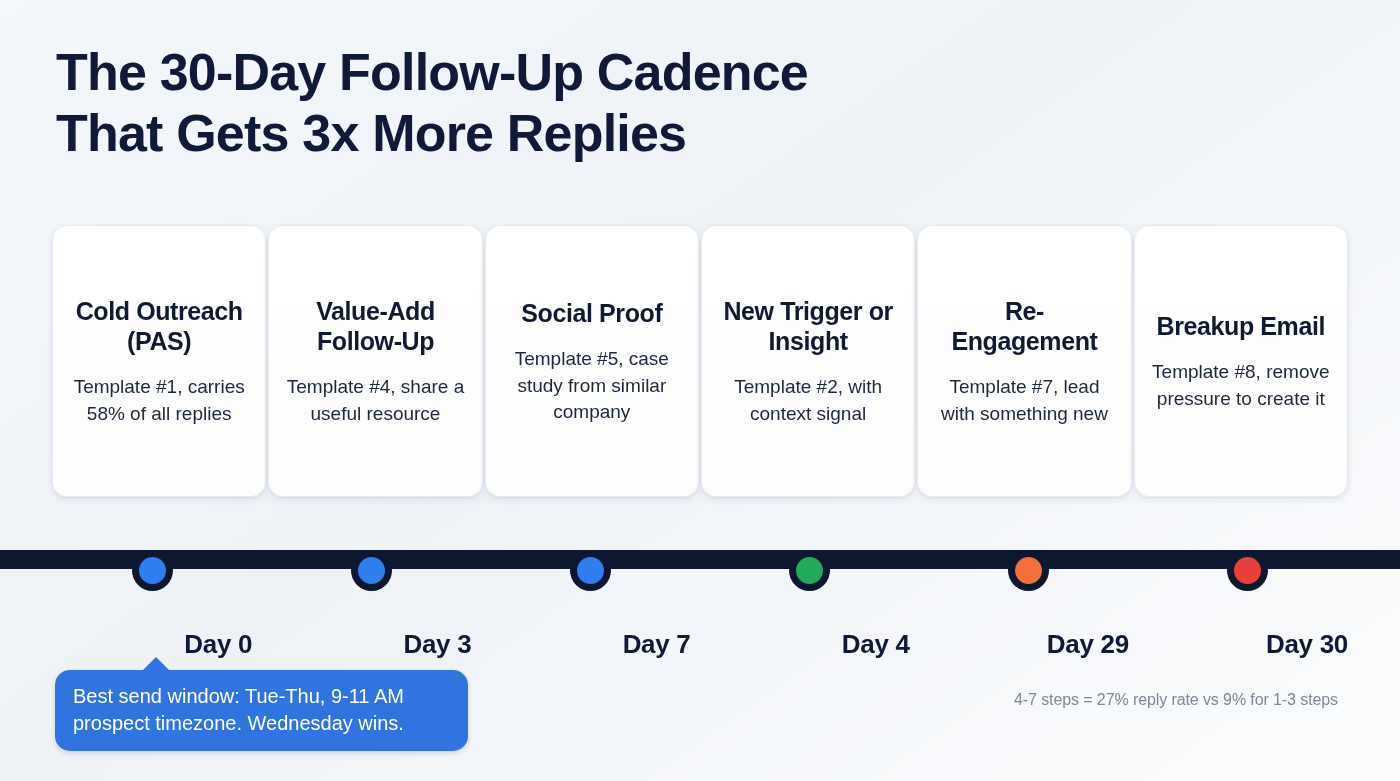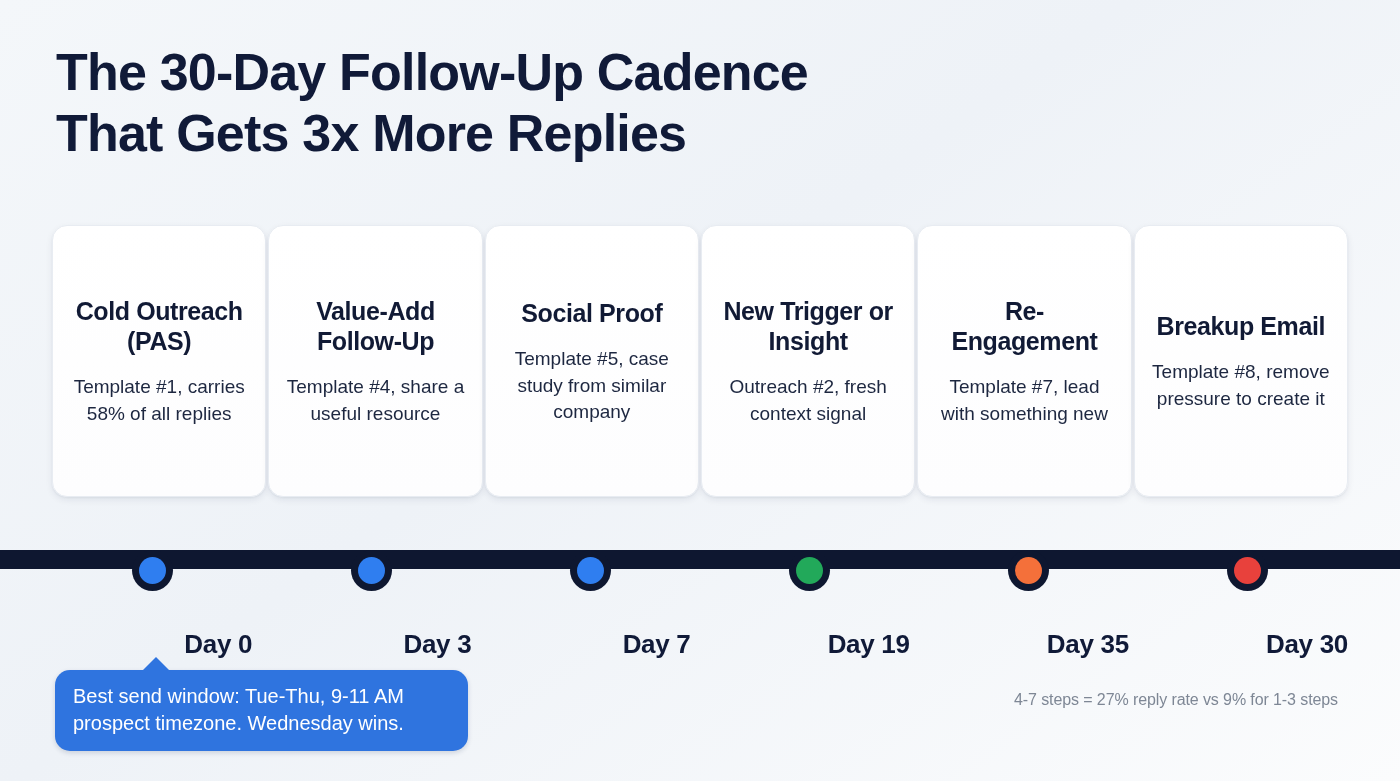--- a/index.html
+++ b/index.html
@@ -188,21 +188,21 @@
   <div class="card">
     <div class="card-title">Value-Add Follow-Up</div>
     <div class="card-desc">Template #4, share a useful resource</div>
   </div>
   <div class="card">
     <div class="card-title">Social Proof</div>
     <div class="card-desc">Template #5, case study from similar company</div>
   </div>
   <div class="card">
     <div class="card-title">New Trigger or Insight</div>
-    <div class="card-desc">Outreach #2, fresh context signal</div>
+    <div class="card-desc">Template #2, with context signal</div>
   </div>
   <div class="card">
     <div class="card-title">Re-Engagement</div>
     <div class="card-desc">Template #7, lead with something new</div>
   </div>
   <div class="card">
     <div class="card-title">Breakup Email</div>
     <div class="card-desc">Template #8, remove pressure to create it</div>
   </div>
 </div>
@@ -225,27 +225,27 @@
   <div class="dot-slot">
     <div class="dot">
       <div class="dot-core" style="background: rgb(47, 126, 240);"></div>
     </div>
     <div class="day-label">Day 7</div>
   </div>
   <div class="dot-slot">
     <div class="dot">
       <div class="dot-core" style="background: rgb(34, 169, 90);"></div>
     </div>
-    <div class="day-label">Day 19</div>
+    <div class="day-label">Day 4</div>
   </div>
   <div class="dot-slot">
     <div class="dot">
       <div class="dot-core" style="background: rgb(244, 112, 58);"></div>
     </div>
-    <div class="day-label">Day 35</div>
+    <div class="day-label">Day 29</div>
   </div>
   <div class="dot-slot">
     <div class="dot">
       <div class="dot-core" style="background: rgb(232, 65, 60);"></div>
     </div>
     <div class="day-label">Day 30</div>
   </div>
 </div>
 
 <div class="callout">

